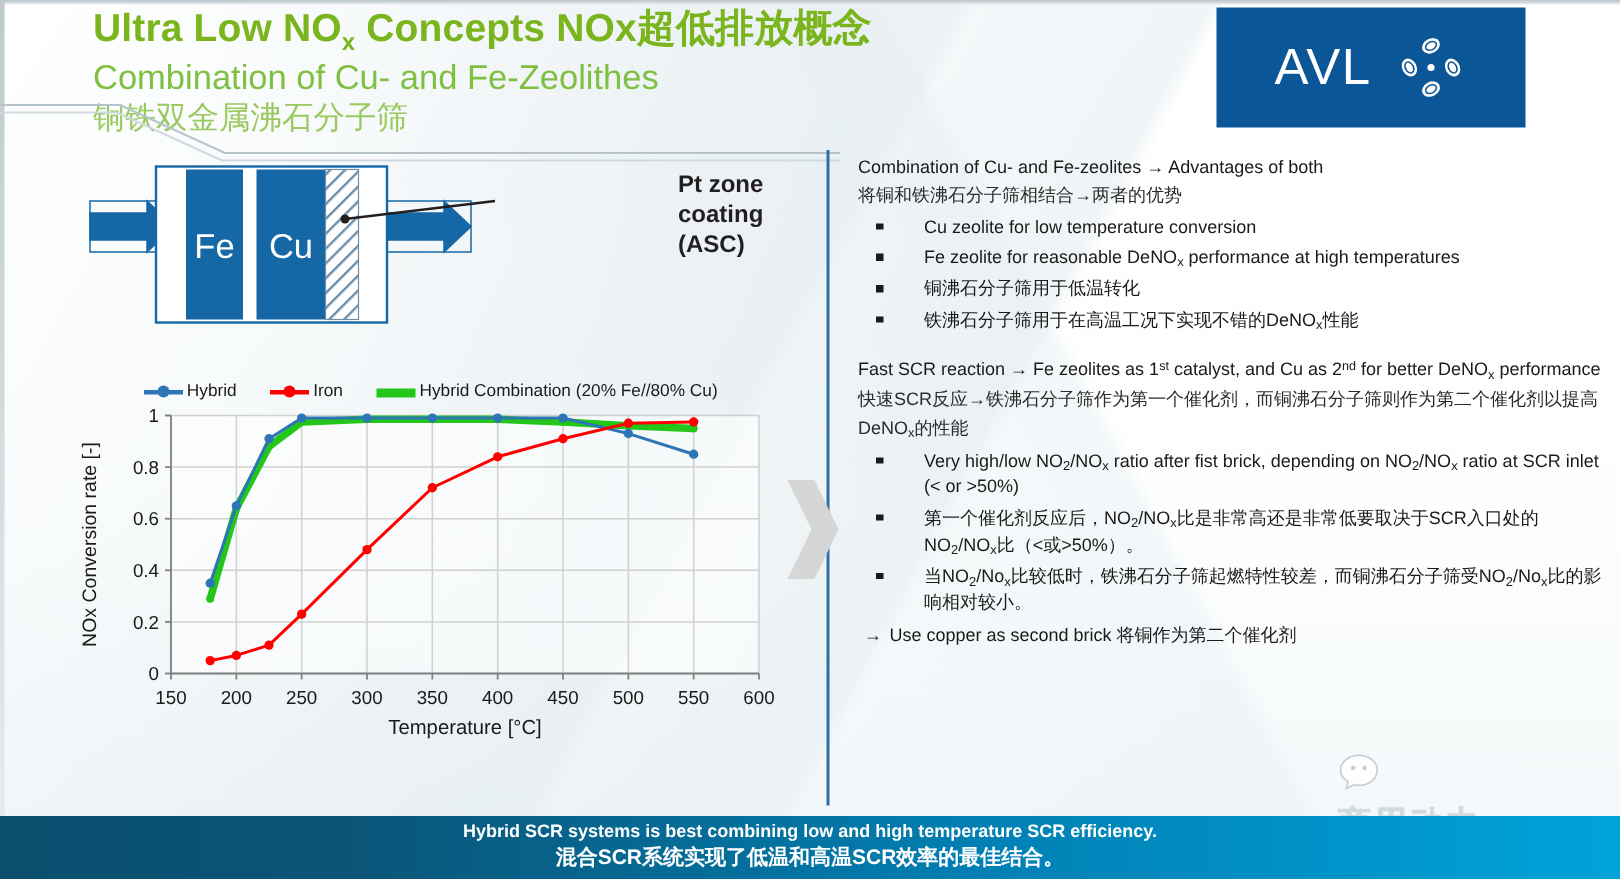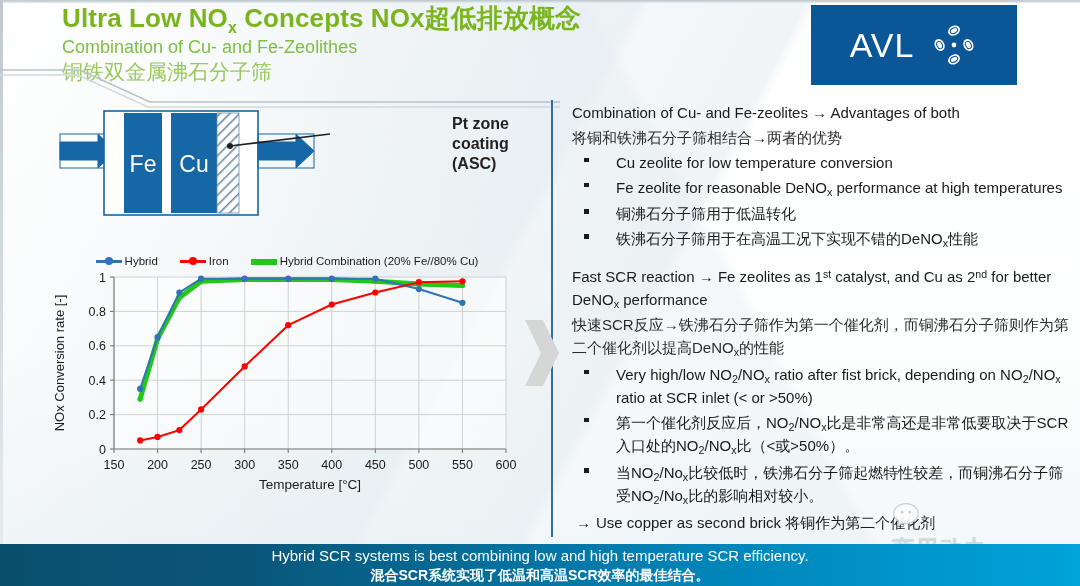--- a/index.html
+++ b/index.html
@@ -26,21 +26,21 @@
      background: linear-gradient(#c0cace, #e7edf0); }
 
   
   .title-block { position:absolute; left:62px; top:4px; width:700px; }
   .title-line1 {
     font-size: 26px; font-weight: bold; color:#7ab51d; letter-spacing:0.1px;
     white-space: nowrap; line-height: 1.12;
   }
   .title-line1 .sub { font-size:16px; vertical-align: sub; }
   .title-line2 {
-    font-size: 18px; color:#7fc043; line-height:1.2; white-space:nowrap;
+    font-size: 23px; color:#7fc043; line-height:1.2; white-space:nowrap;
   }
   .title-line3 {
     font-size: 21px; color:#9ac95f; line-height:1.25; white-space:nowrap;
   }
 
   
   .swoosh { position:absolute; left:0px; top:62px; width:560px; height:50px; pointer-events:none; }
 
   
   .avl-logo {
@@ -83,21 +83,21 @@
 
   .plot { position:relative; margin-top:2px; width:478px; height:225px; }
   .plot svg { display:block; }
 
   
   .v-divider { position:absolute; left:551px; top:100px; width:2px; height:437px; background:#2e6fa8; }
   .chevron { position:absolute; left:521px; top:318px; width:42px; height:70px; }
 
   
   .right-col { position:absolute; left:572px; top:102px; width:500px; height:432px;
-     font-size:15px; color:#1a1a1a; }
+     font-size:12px; color:#1a1a1a; }
   .r-head { line-height:1.5; margin-bottom:1px; }
   .r-head-cn { line-height:1.55; color:#2b2b2b; margin-bottom:3px; }
   .r-gap { height:11px; }
   ul.r-list { list-style:none; margin:0 0 0 0; padding:0; }
   ul.r-list li {
     position:relative; padding-left:44px; line-height:1.42; margin-bottom:3.5px;
   }
   ul.r-list li::before {
     content:""; position:absolute; left:12px; top:6px;
     width:4.5px; height:4.5px; background:#1a1a1a;
@@ -118,21 +118,21 @@
     text-shadow: 0 0 1px rgba(120,140,150,0.5);
     -webkit-text-stroke: 0px;
   }
 
   
   .footer {
     position:absolute; left:0; top:544px; width:1080px; height:42px;
     background: linear-gradient(90deg, #0a4f6e 0%, #0a5578 22%, #0181b5 62%, #00a3da 100%);
     color:#ffffff; text-align:center; padding-top:3px;
   }
-  .footer-en { font-size:15px; font-weight:normal; line-height:1.25; }
+  .footer-en { font-size:12px; font-weight:bold; line-height:1.25; }
   .footer-cn { font-size:14px; font-weight:bold; line-height:1.3; }
 </style>
 </head>
 <body>
 
 <div id="slide">
 
   <div class="frame-top"></div>
   <div class="frame-left"></div>
 

